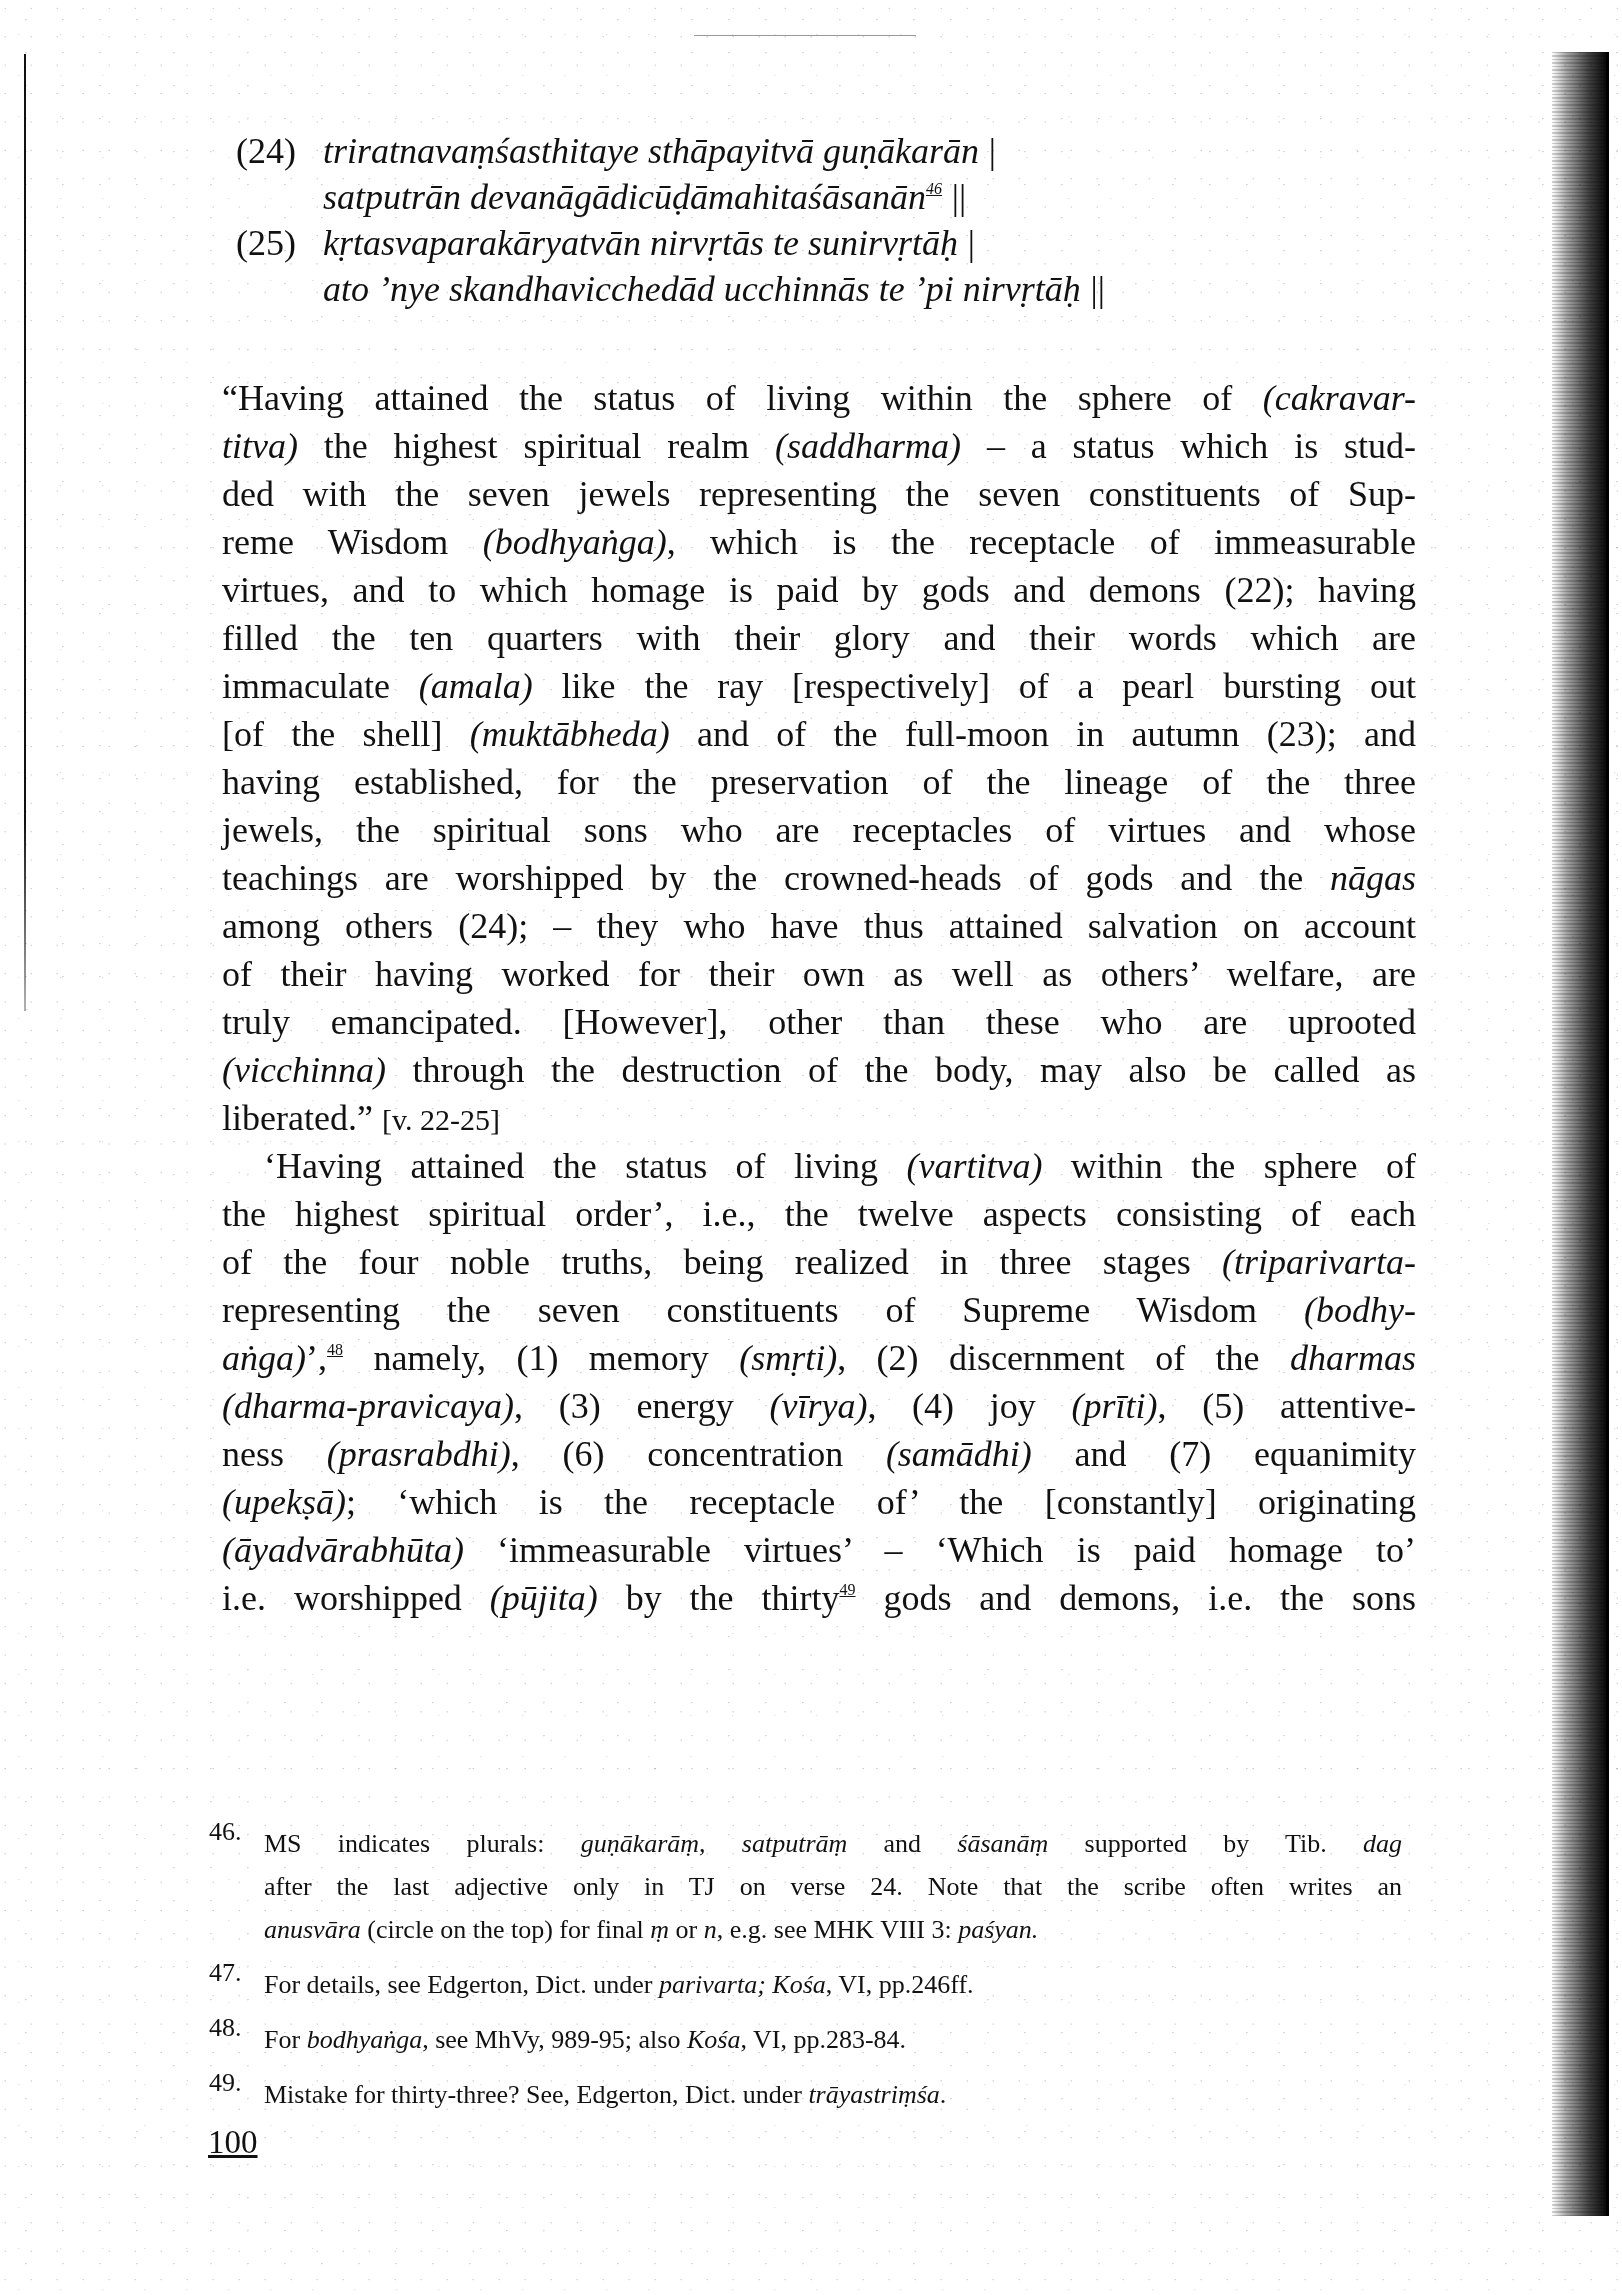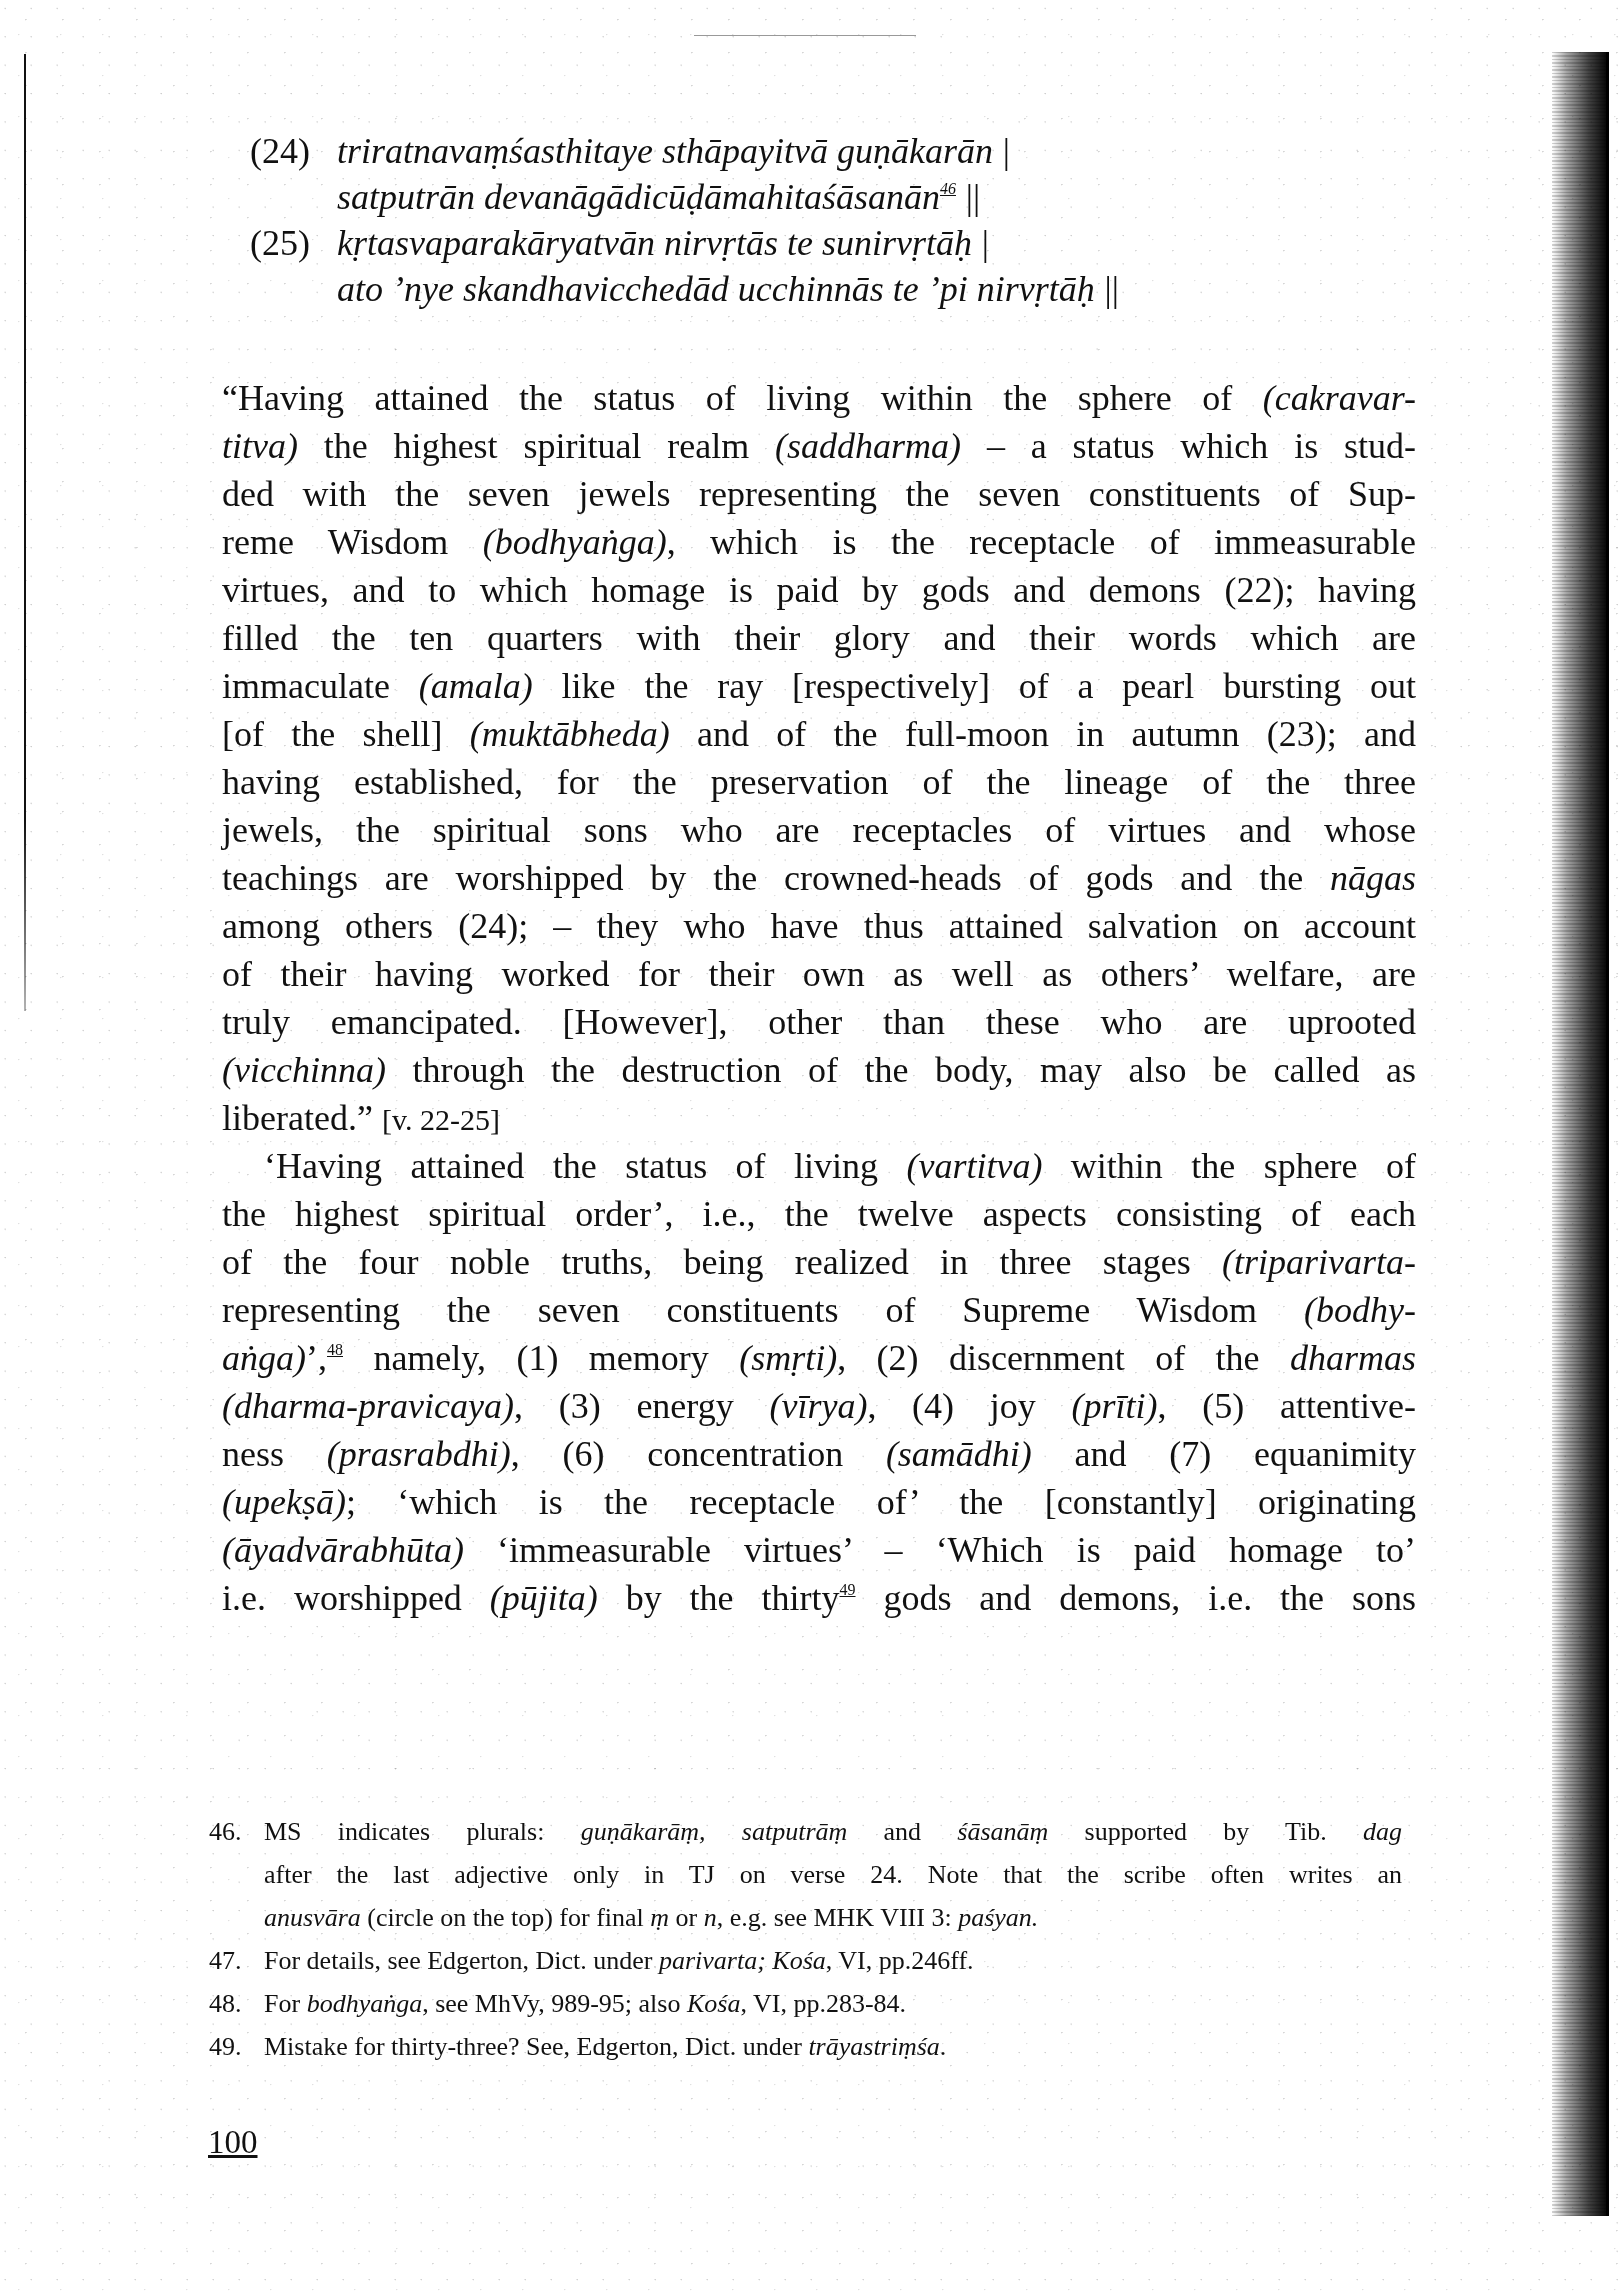--- a/index.html
+++ b/index.html
@@ -30,41 +30,41 @@
     position: absolute; left: 1552px; top: 52px; width: 57px; height: 2164px;
     background:
       repeating-linear-gradient(0deg, rgba(0,0,0,0.18) 0 1.4px, transparent 1.4px 3.5px),
       linear-gradient(to right, rgba(0,0,0,0) 0%, rgba(0,0,0,0.35) 25%, rgba(0,0,0,0.75) 65%, #000 100%);
   }
   .binding-line {
     position: absolute; left: 1606px; top: 52px; width: 2.8px; height: 2164px; background: #000;
   }
 
   .verse-block { position: absolute; left: 236px; top: 128px; width: 1179px; }
-  .verse-row { display: flex; height: 46px; align-items: flex-end; font-size: 36px; line-height: 46px; margin-left: 14px; }
+  .verse-row { display: flex; height: 46px; align-items: flex-end; font-size: 36px; line-height: 46px; }
   .verse-num { width: 87px; flex: none; font-style: normal; }
   .verse-text { font-style: italic; white-space: nowrap; }
   .verse-text .danda { font-style: normal; margin-left: 9.7px; }
 
   .body-block { position: absolute; left: 222px; top: 374px; width: 1194px; }
   .line {
     font-size: 36px; line-height: 48px; height: 48px;
     text-align: justify; text-align-last: justify; white-space: nowrap;
     overflow: visible;
   }
   .line.last { text-align-last: left; }
   .line.indent { padding-left: 42px; }
   .i { font-style: italic; }
   .sup { font-size: 16px; vertical-align: 15.3px; line-height: 0; text-decoration: underline; }
   .small { font-size: 30px; }
 
   .footnotes { position: absolute; left: 209px; top: 1810px; width: 1193px; }
   .fn { display: flex; font-size: 26px; line-height: 43px; }
   .fn-num { width: 55px; flex: none; }
-  .fn-body { flex: 1; }
+  .fn-body { flex: 1; margin-top: 12px; }
   .fn-line { white-space: nowrap; height: 43px; }
   .fn-line.just { text-align: justify; text-align-last: justify; }
 
   .page-number {
     position: absolute; left: 208px; top: 2121px; font-size: 33px; line-height: 42px; text-decoration: underline;
   }
 </style>
 </head>
 <body>
 

